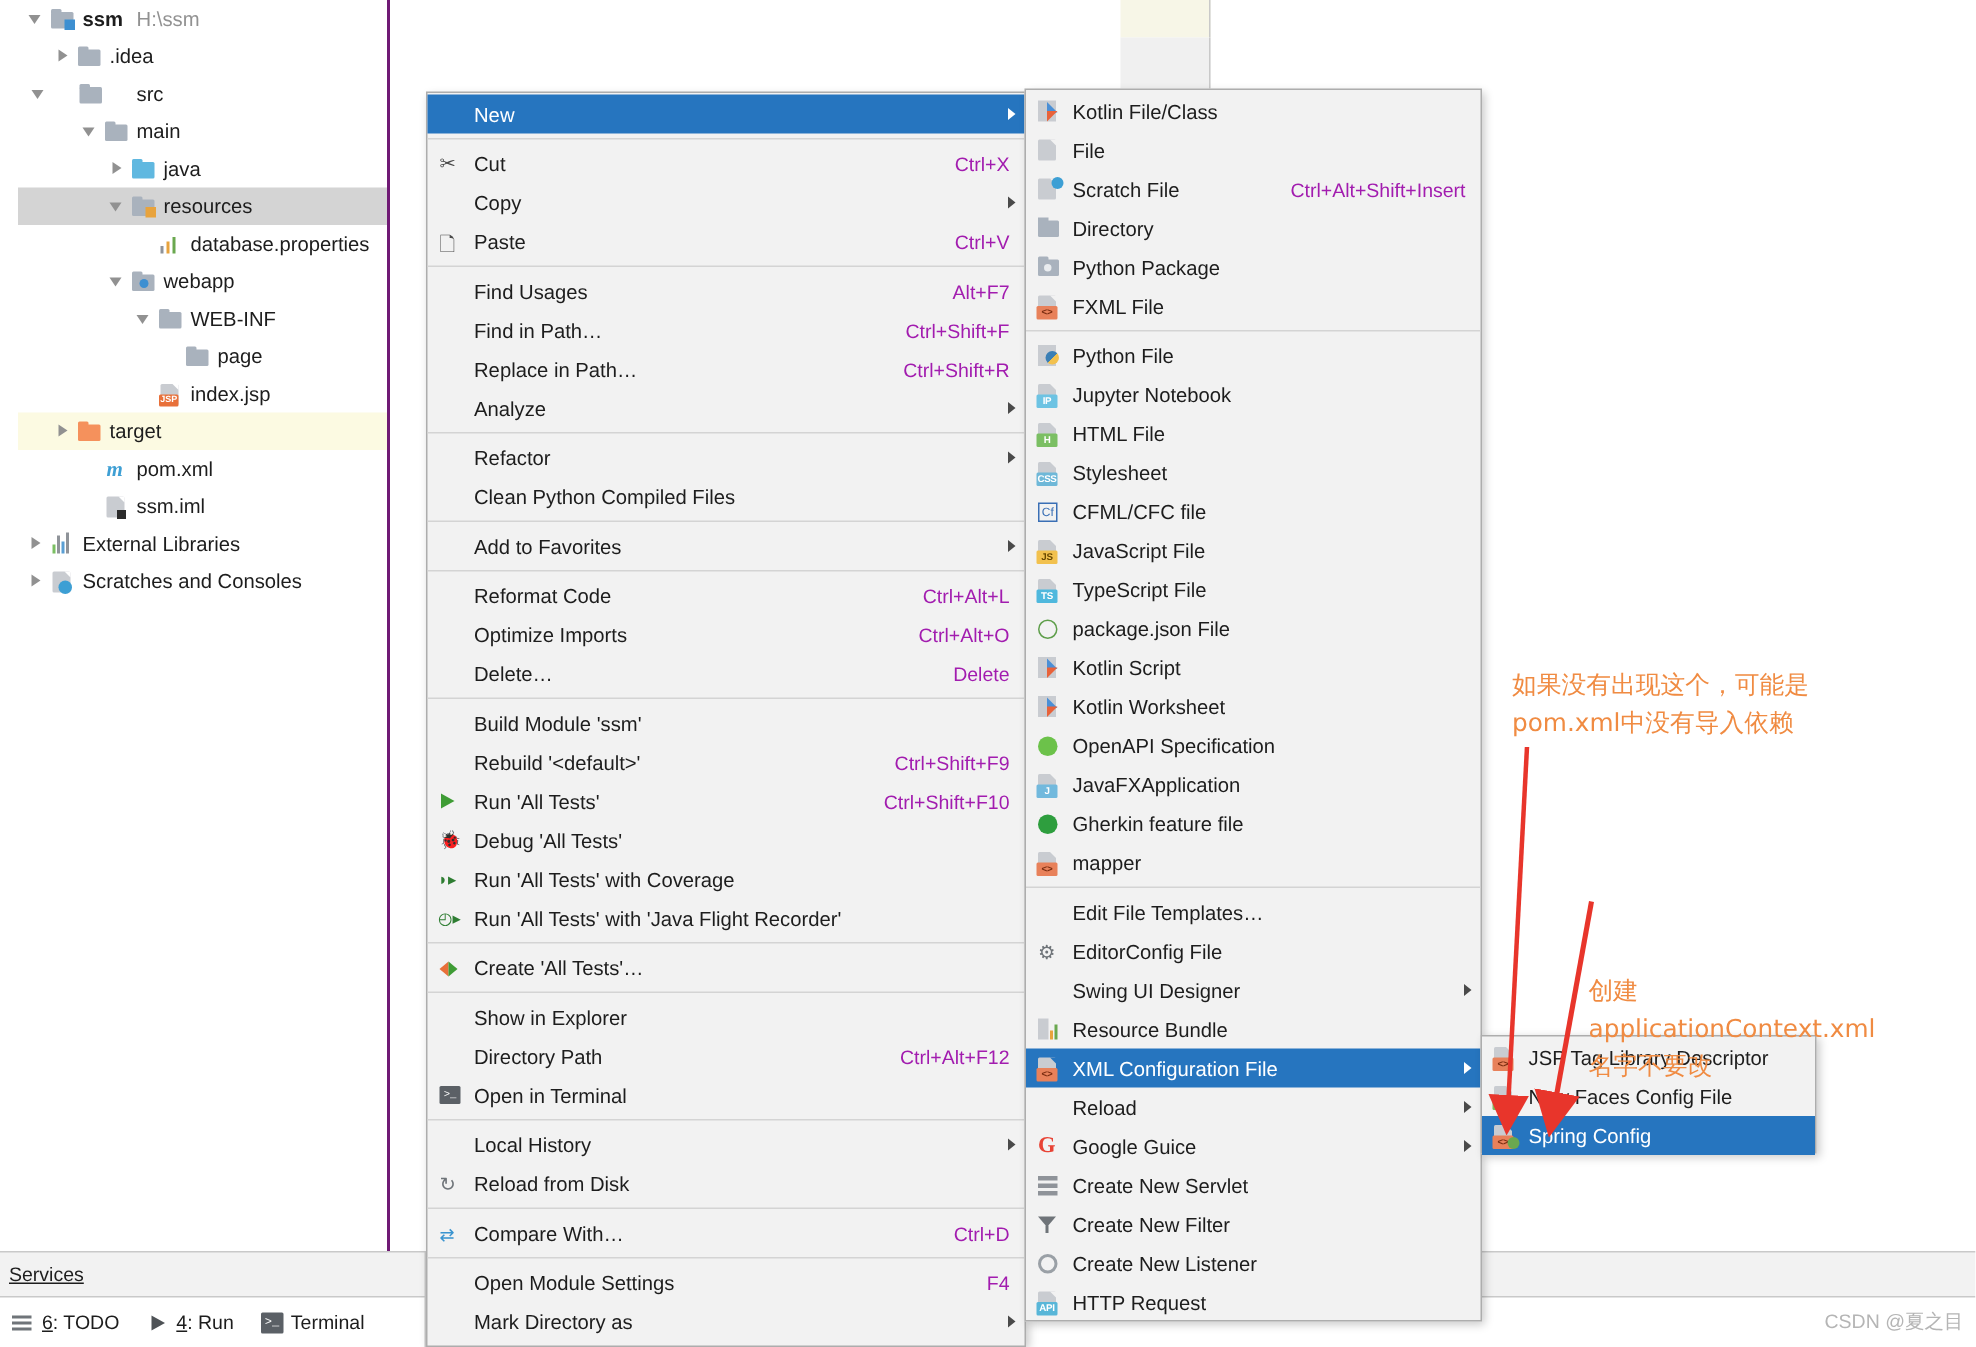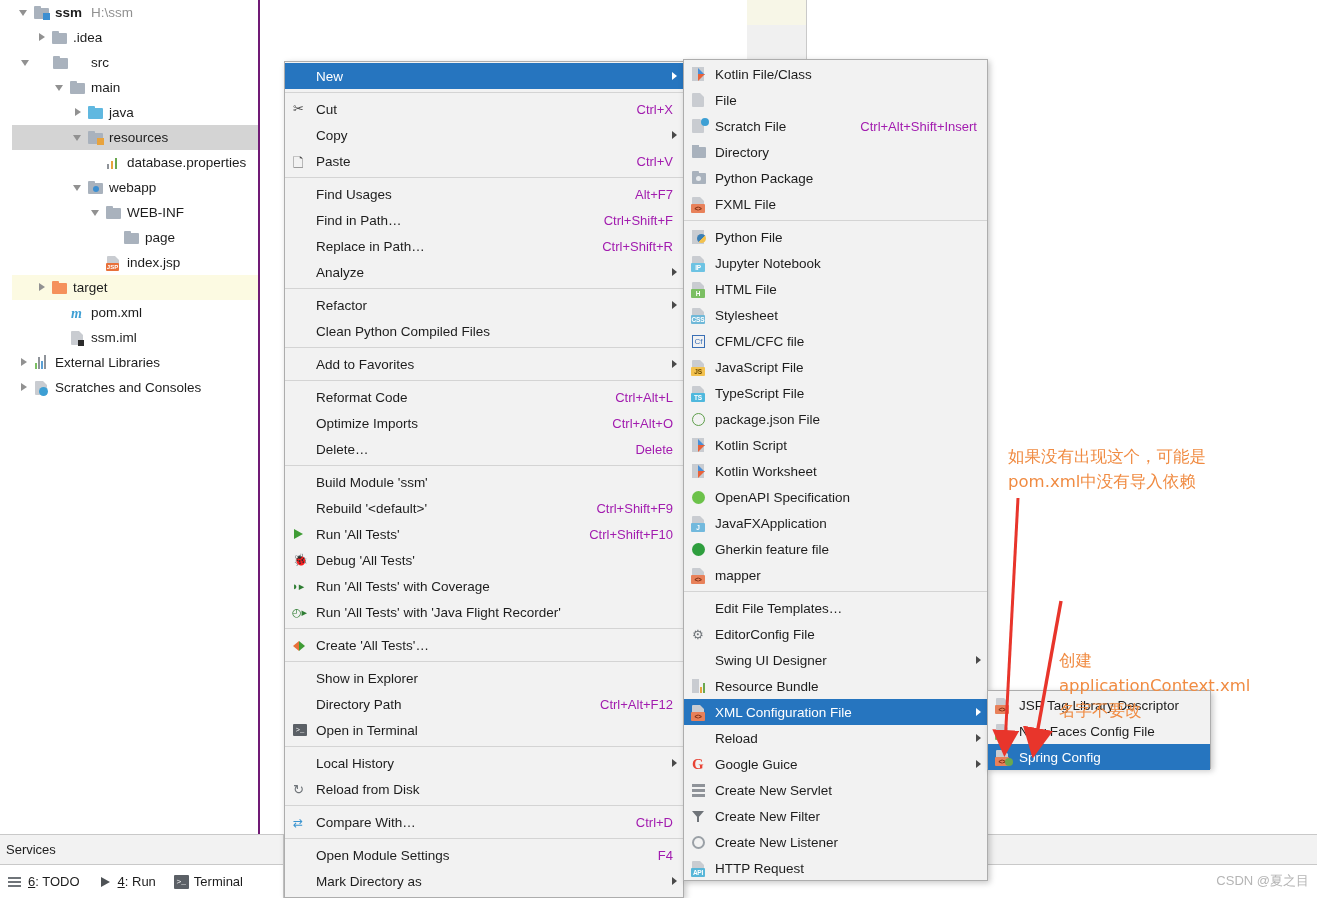--- a/index.html
+++ b/index.html
@@ -124,20 +124,21 @@
   
   #services-bar {
     position: absolute; left: 0; top: 834px;
     width: 284px; height: 30px;
     background: #f2f2f2;
     border-top: 1px solid #c9c9c9;
     border-right: 1px solid #c9c9c9;
     display: flex; align-items: center;
     padding-left: 6px;
     font-size: 13px;
+    text-decoration: underline;
   }
   #status-bar {
     position: absolute; left: 0; top: 864px;
     width: 284px; height: 34px;
     background: #ffffff;
     border-top: 1px solid #c9c9c9;
     border-right: 1px solid #c9c9c9;
     display: flex; align-items: center;
     gap: 18px;
     padding-left: 8px;

